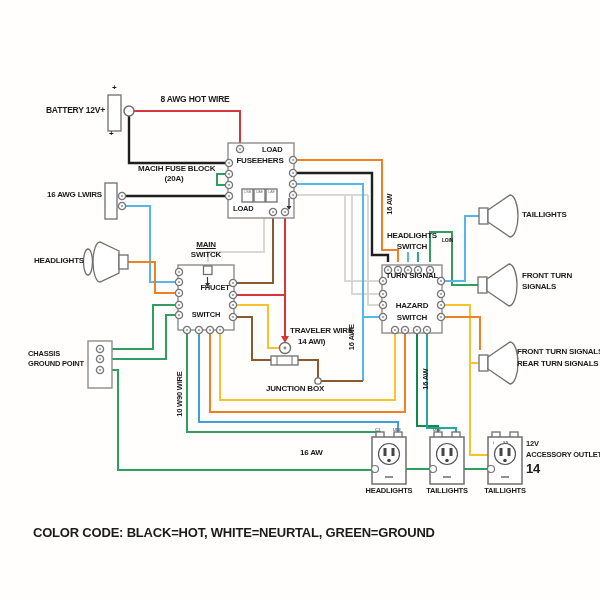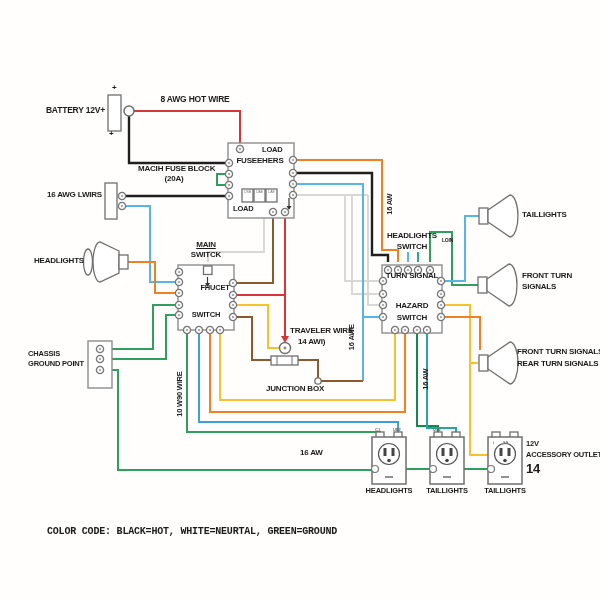--- a/index.html
+++ b/index.html
@@ -286,14 +286,14 @@
   <div class="lbl tiny" style="left:375px;top:428px;">C1</div>
   <div class="lbl tiny" style="left:393px;top:428px;">UE2</div>
   <div class="lbl tiny" style="left:433px;top:428px;">US2</div>
   <div class="lbl tiny" style="left:493px;top:441px;">i</div>
   <div class="lbl tiny" style="left:503px;top:441px;">SS</div>
 
   <div class="lbl" style="left:526px;top:440px;font-size:7.5px;">12V</div>
   <div class="lbl" style="left:526px;top:451px;font-size:7.5px;">ACCESSORY OUTLET</div>
   <div class="lbl" style="left:526px;top:462px;font-size:13px;">14</div>
 
-  <div class="lbl" style="left:47px;top:526px;font-size:10px;font-family:Liberation Mono, monospace;">COLOR CODE: BLACK=HOT, WHITE=NEURTAL, GREEN=GROUND</div>
+  <div class="lbl" style="left:33px;top:526px;font-size:13px;">COLOR CODE: BLACK=HOT, WHITE=NEURTAL, GREEN=GROUND</div>
 </div>
 
 </body></html>

